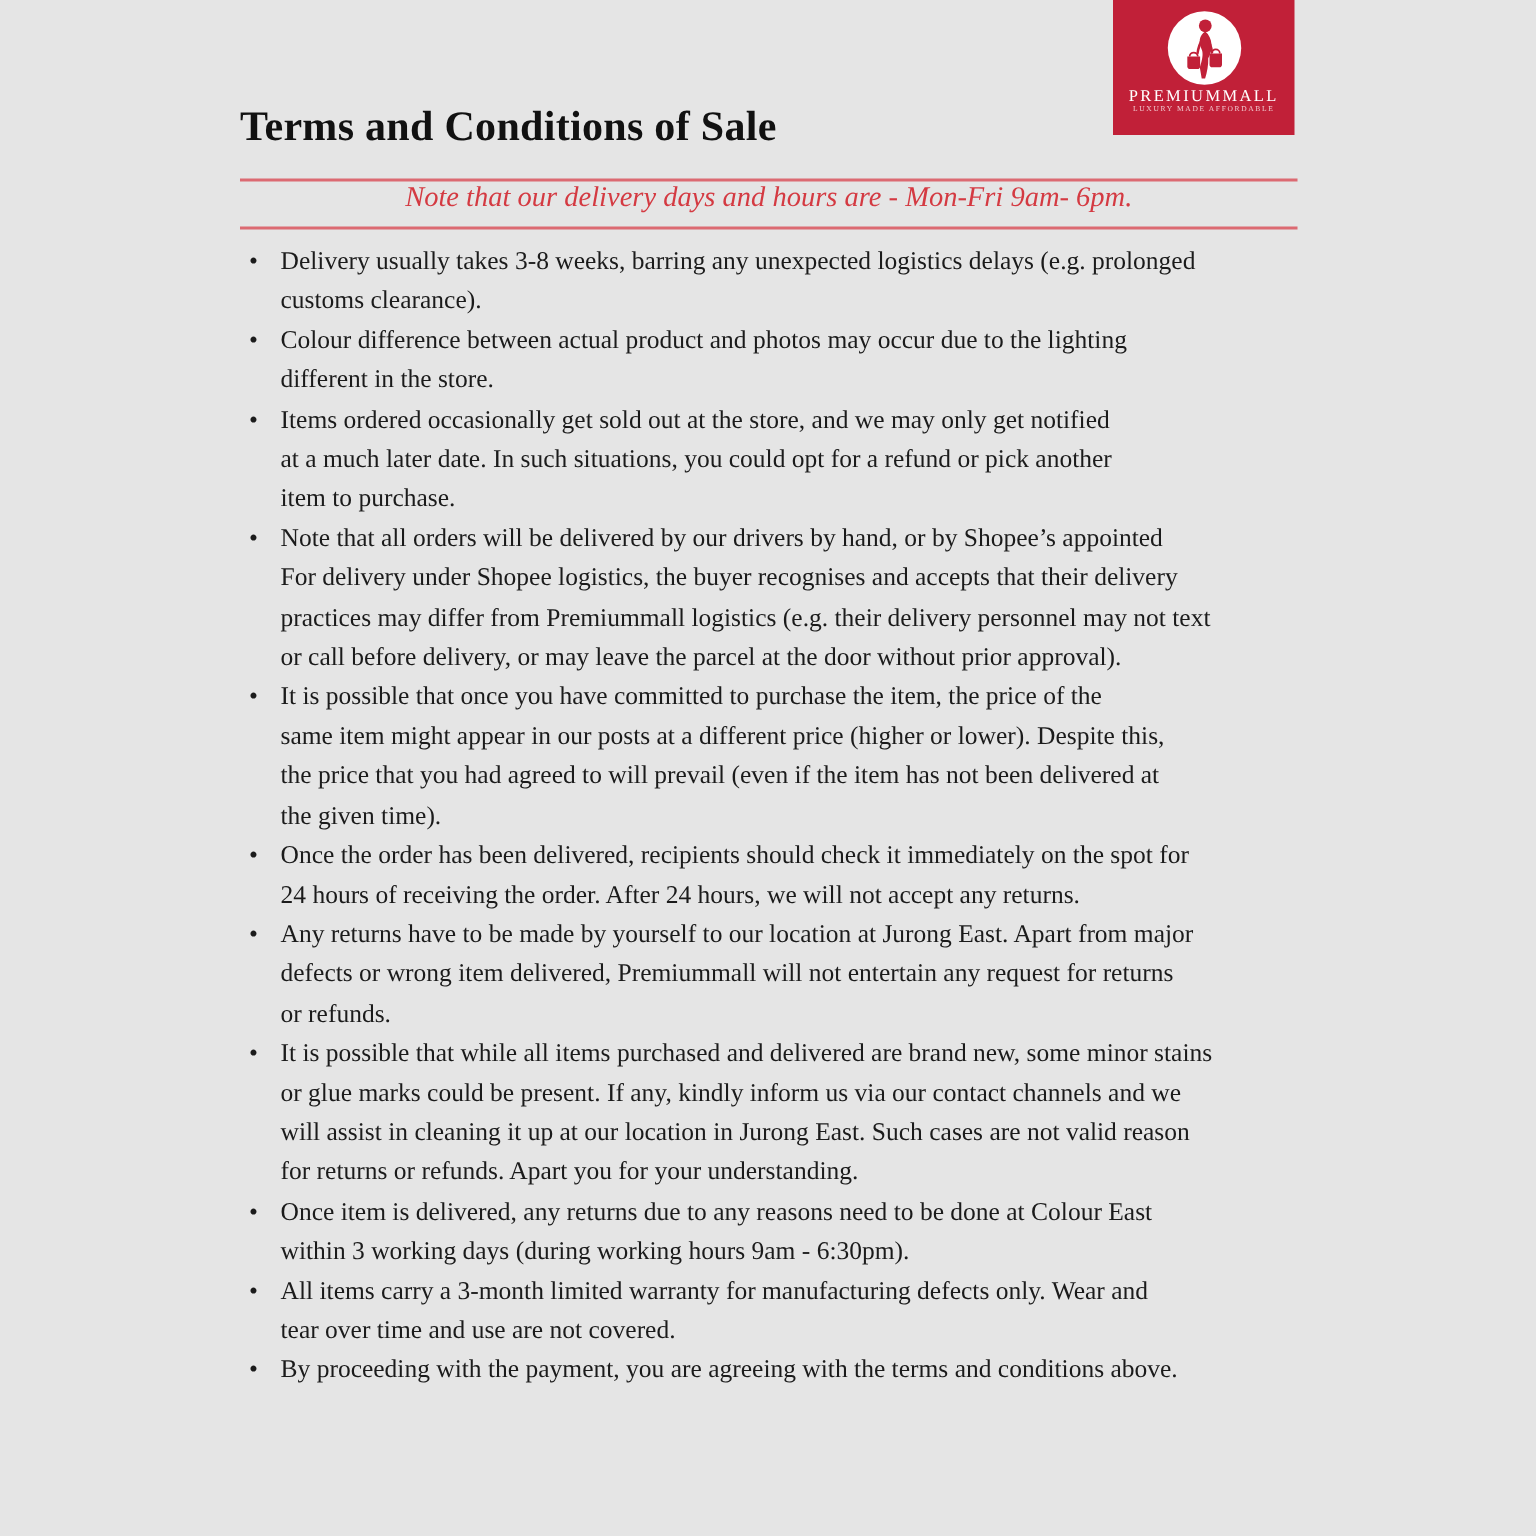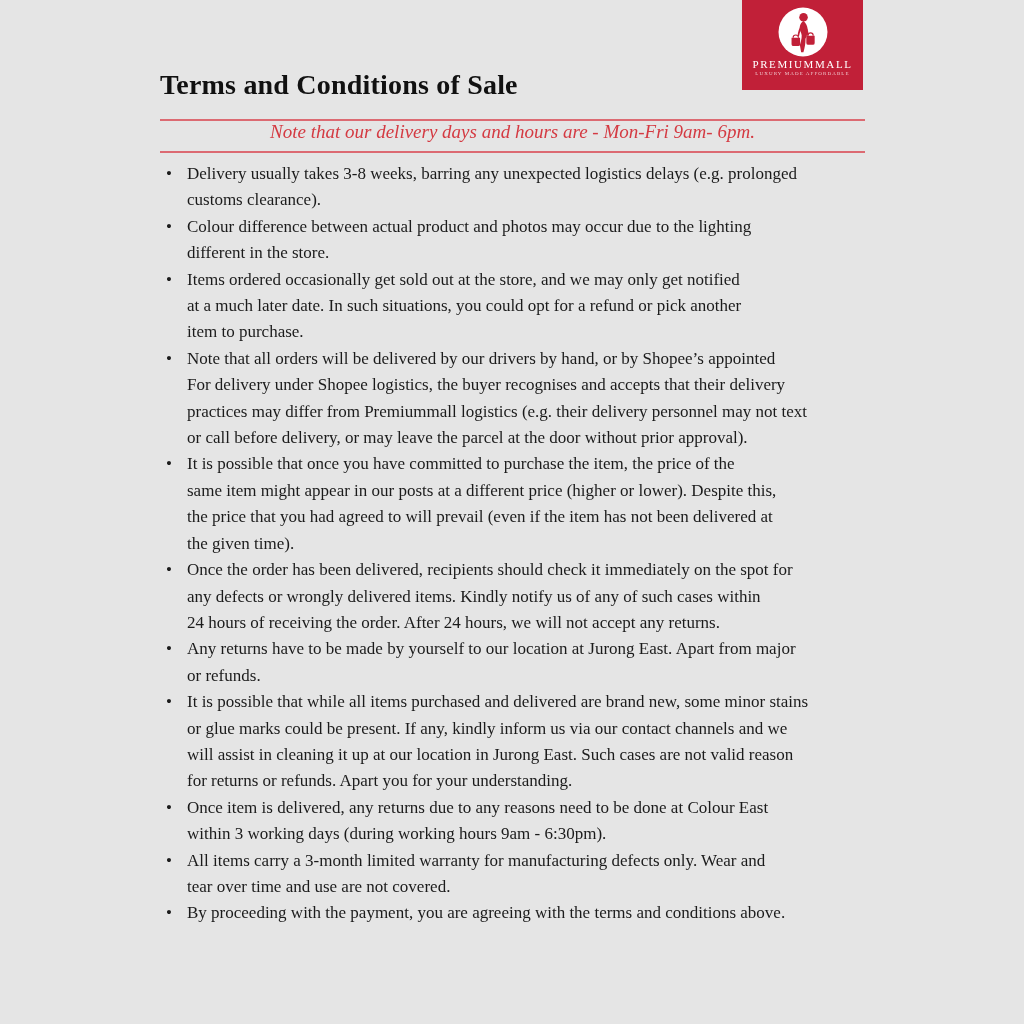--- a/index.html
+++ b/index.html
@@ -159,26 +159,26 @@
       <div class="term-item">
         <span class="bullet">•</span>
         <div class="term-line"><span>It is possible that once you have committed to purchase the item, the price of the</span></div>
         <div class="term-line"><span>same item might appear in our posts at a different price (higher or lower). Despite this,</span></div>
         <div class="term-line"><span>the price that you had agreed to will prevail (even if the item has not been delivered at</span></div>
         <div class="term-line"><span>the given time).</span></div>
       </div>
       <div class="term-item">
         <span class="bullet">•</span>
         <div class="term-line"><span>Once the order has been delivered, recipients should check it immediately on the spot for</span></div>
-        <div class="term-line"><span>any defects or wrongly delivered items. Kindly notify us of any of such cases within</span></div>
         <div class="term-line"><span class="bold">24 hours</span><span> of receiving the order. After 24 hours, we will not accept any returns.</span></div>
       </div>
       <div class="term-item">
         <span class="bullet">•</span>
         <div class="term-line"><span>Any returns have to be made by yourself to our location at Jurong East. Apart from major</span></div>
+        <div class="term-line"><span>defects or wrong item delivered, Premiummall will not entertain any request for returns</span></div>
         <div class="term-line"><span>or refunds.</span></div>
       </div>
       <div class="term-item">
         <span class="bullet">•</span>
         <div class="term-line"><span>It is possible that while all items purchased and delivered are brand new, some minor stains</span></div>
         <div class="term-line"><span>or glue marks could be present. If any, kindly inform us via our contact channels and we</span></div>
         <div class="term-line"><span>will assist in cleaning it up at our location in Jurong East. Such cases are not valid reason</span></div>
         <div class="term-line"><span>for returns or refunds. Apart you for your understanding.</span></div>
       </div>
       <div class="term-item">

